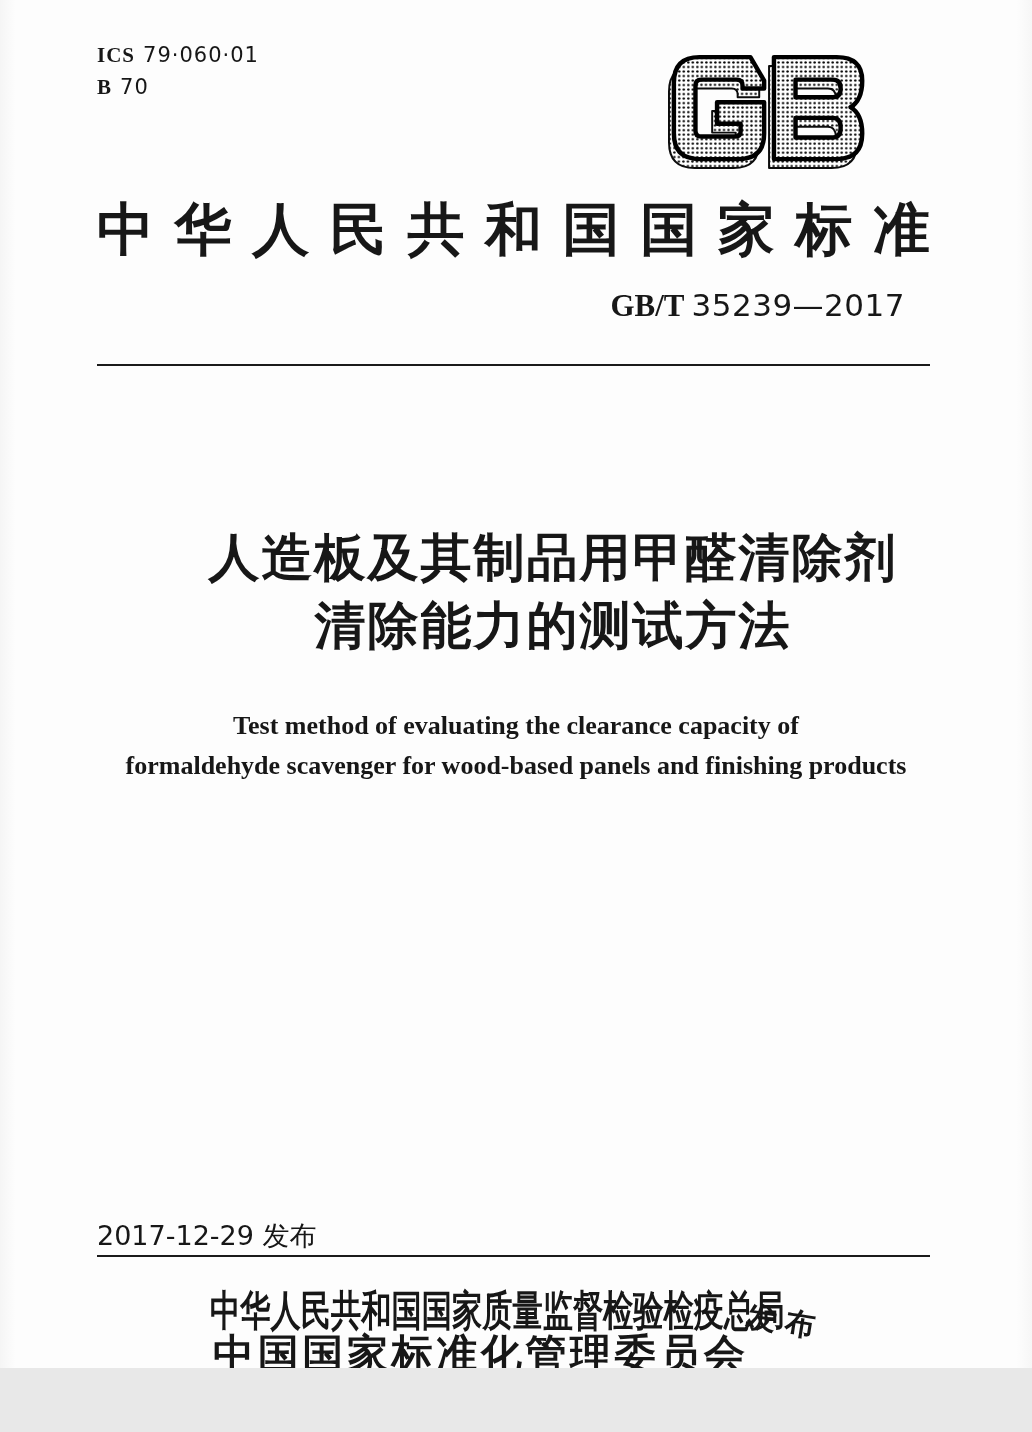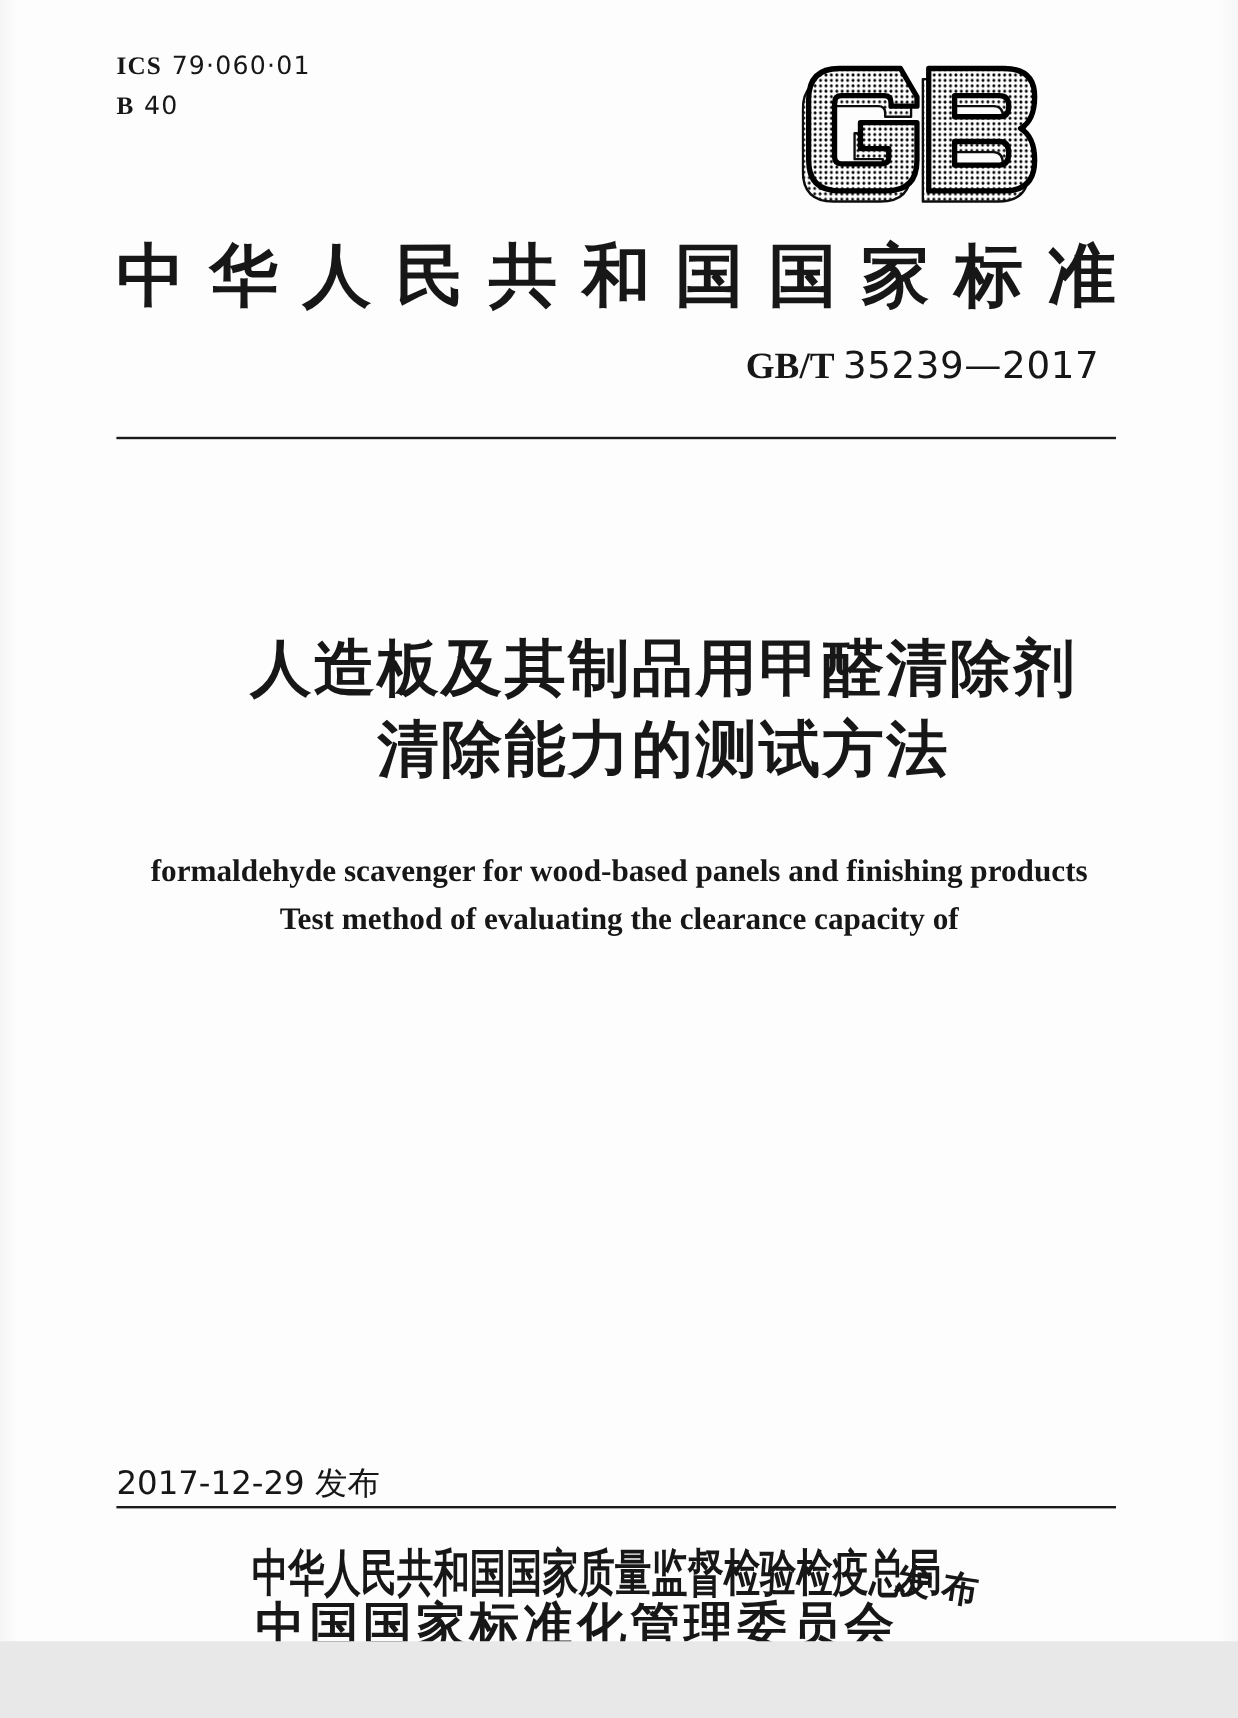--- a/index.html
+++ b/index.html
@@ -23,21 +23,21 @@
 
   
   .std-header{
     position:absolute;left:97px;top:192px;width:833px;
     display:flex;justify-content:space-between;
     font-size:57px;font-weight:700;
     font-family:"Liberation Serif",serif;
   }
 
   
-  .std-code{position:absolute;top:287px;right:116px;font-size:31px;white-space:nowrap;}
+  .std-code{position:absolute;top:287px;right:127px;font-size:31px;white-space:nowrap;}
   .code-prefix{font-family:"Liberation Serif",serif;font-weight:700;}
   .code-number{font-family:"DejaVu Sans",sans-serif;font-weight:400;margin-left:7px;letter-spacing:.5px;}
 
   .rule{position:absolute;left:97px;width:833px;height:2px;background:#1b1b1b;}
   .rule-top{top:364px;}
   .rule-bottom{top:1255px;}
 
   
   .cn-title{
     position:absolute;left:0;top:524px;width:100%;
@@ -86,21 +86,21 @@
 </head>
 <body>
 
 <div class="page">
 
   <div class="ics">
     <div>
       <span class="lab">ICS</span><span class="val">79·060·01</span>
     </div>
     <div>
-      <span class="lab">B</span><span class="val">40</span>
+      <span class="lab">B</span><span class="val">70</span>
     </div>
   </div>
 
   <div class="gb-logo" aria-label="GB">
     <svg width="206" height="126" viewBox="0 0 210 126" xmlns="http://www.w3.org/2000/svg">
       <defs>
         <pattern id="ht" width="4.6" height="4.6" patternUnits="userSpaceOnUse">
           <rect width="4.6" height="4.6" fill="#ffffff"></rect>
           <circle cx="2.3" cy="2.3" r="1.25" fill="#000000"></circle>
         </pattern>
@@ -137,22 +137,22 @@
   </div>
 
   <div class="rule rule-top"></div>
 
   <div class="cn-title">
     <div>人造板及其制品用甲醛清除剂</div>
     <div>清除能力的测试方法</div>
   </div>
 
   <div class="en-title">
+    <div>Test method of evaluating the clearance capacity of</div>
     <div>formaldehyde scavenger for wood-based panels and finishing products</div>
-    <div>Test method of evaluating the clearance capacity of</div>
   </div>
 
   <div class="dates">
     <span>2017-12-29 发布</span>
   </div>
 
   <div class="rule rule-bottom"></div>
 
   <div>
     <div class="issuer1">中华人民共和国国家质量监督检验检疫总局</div>

